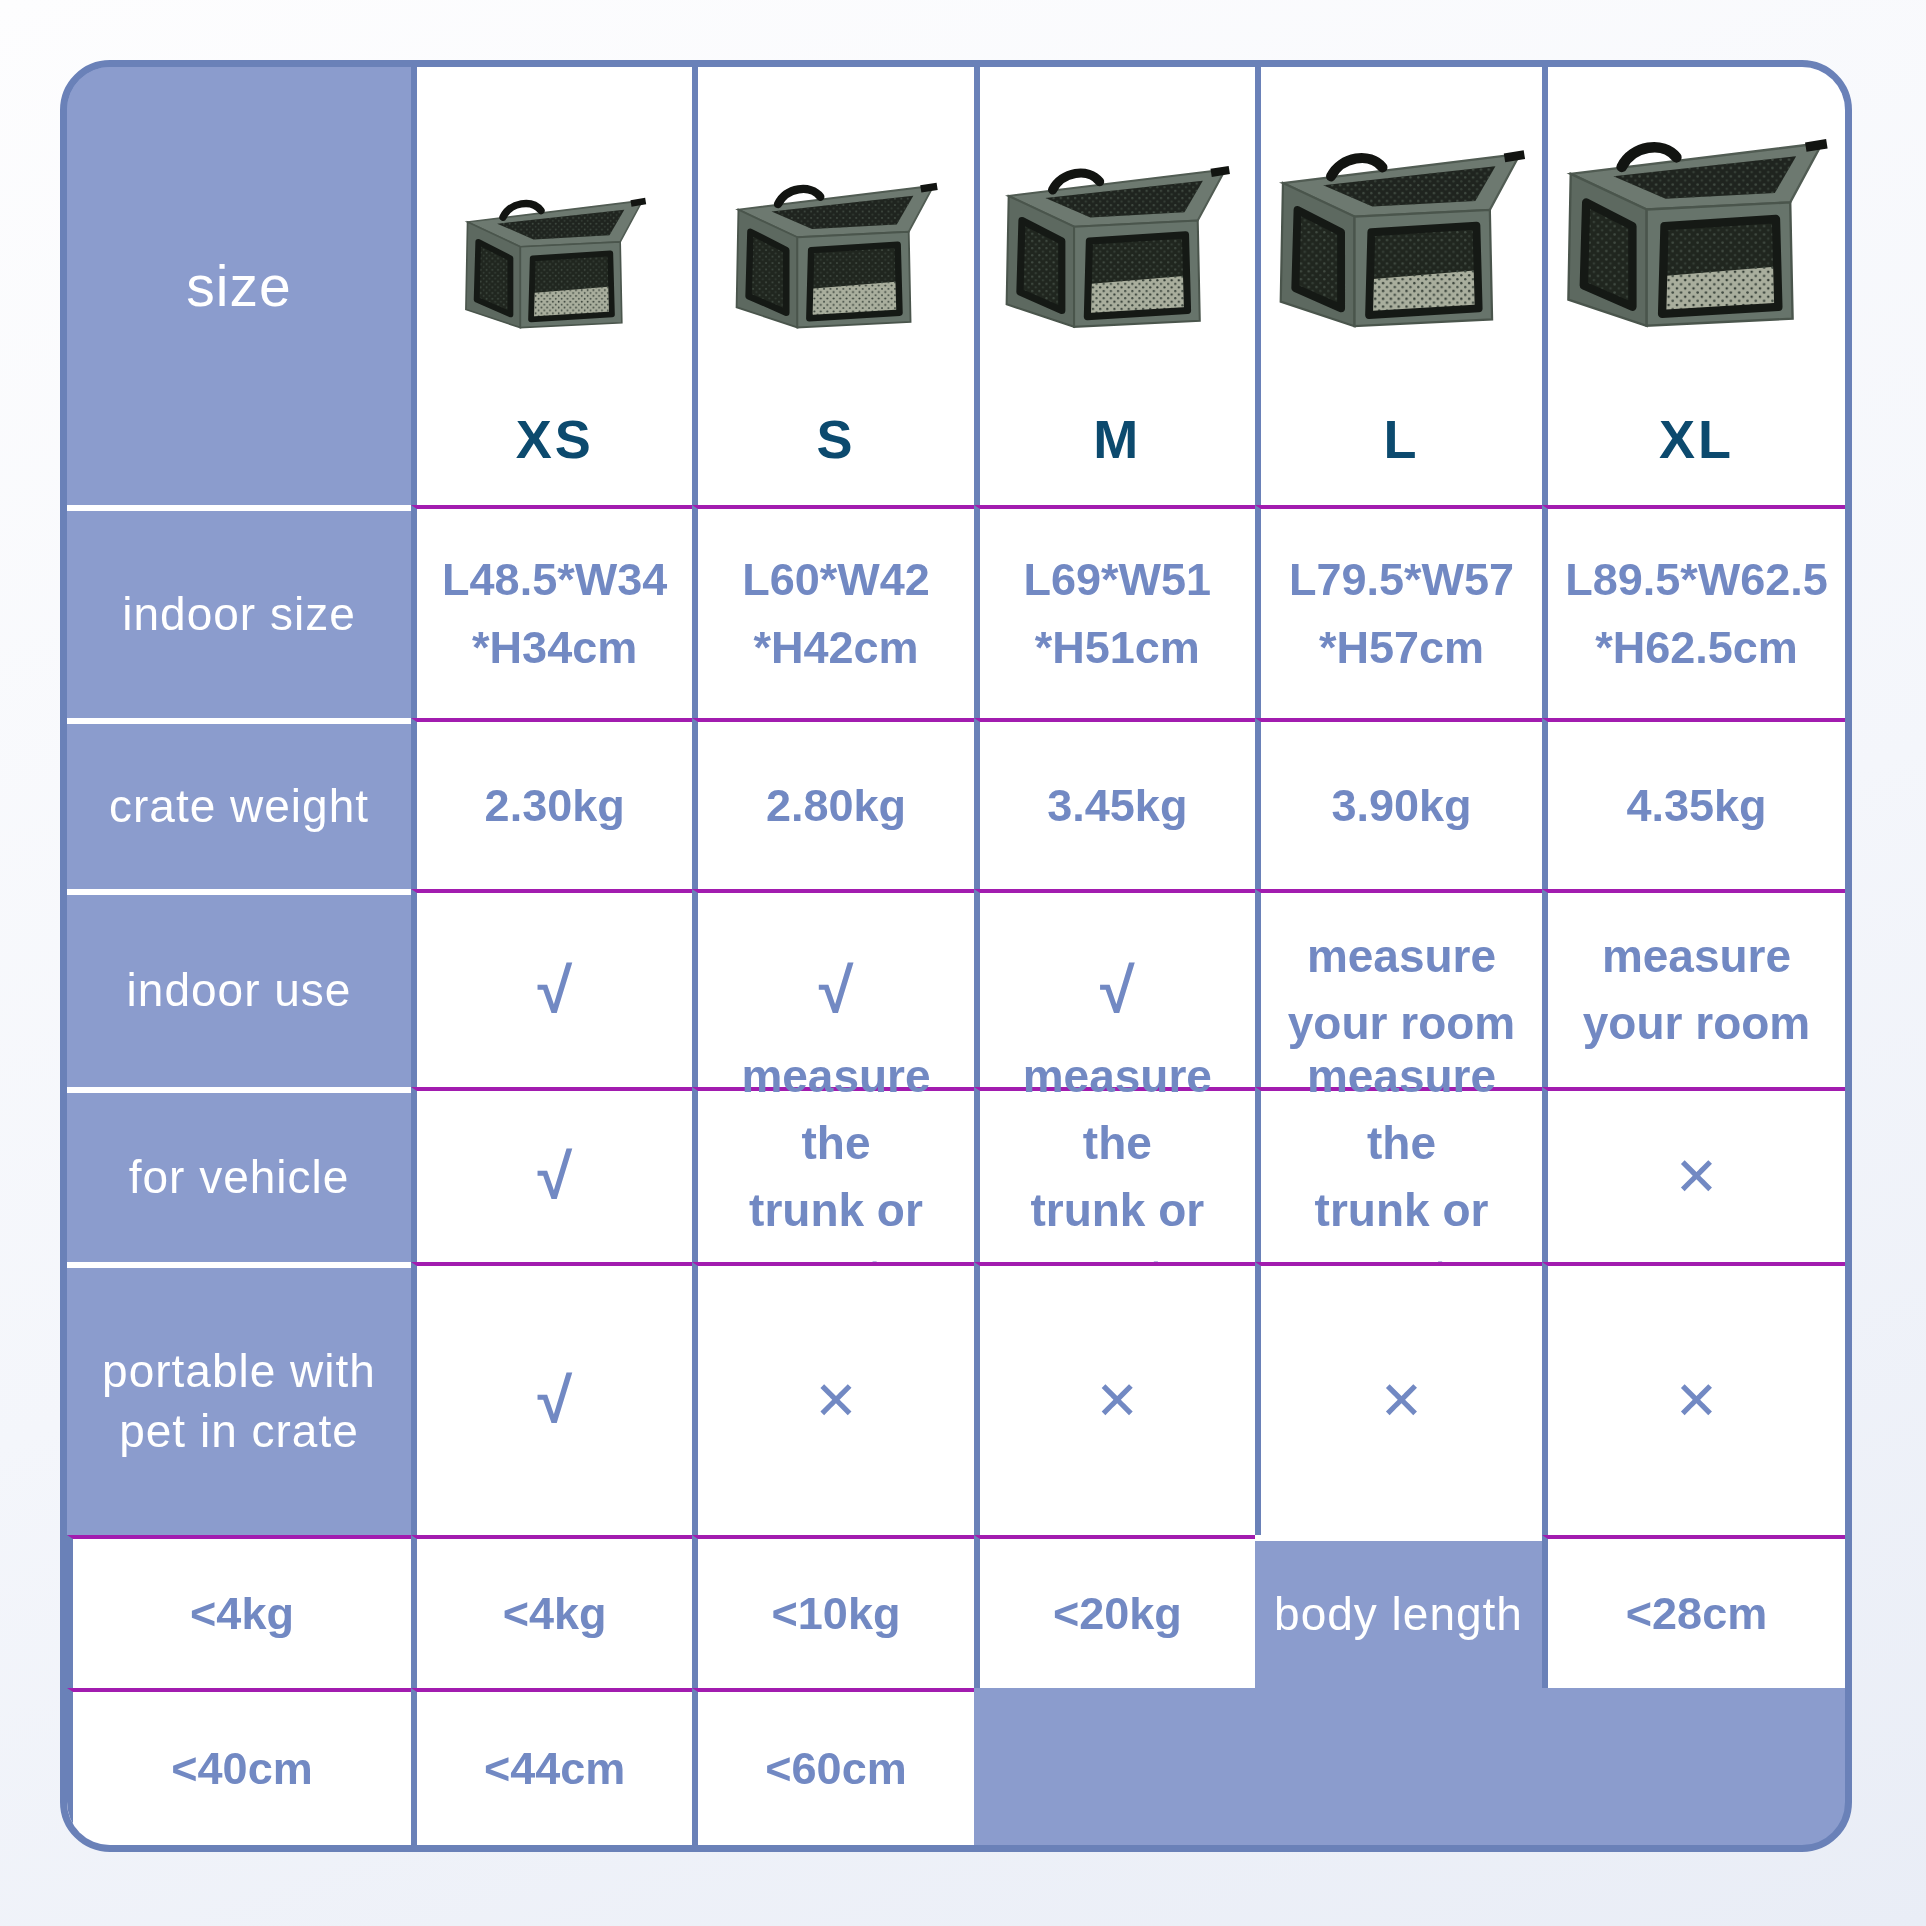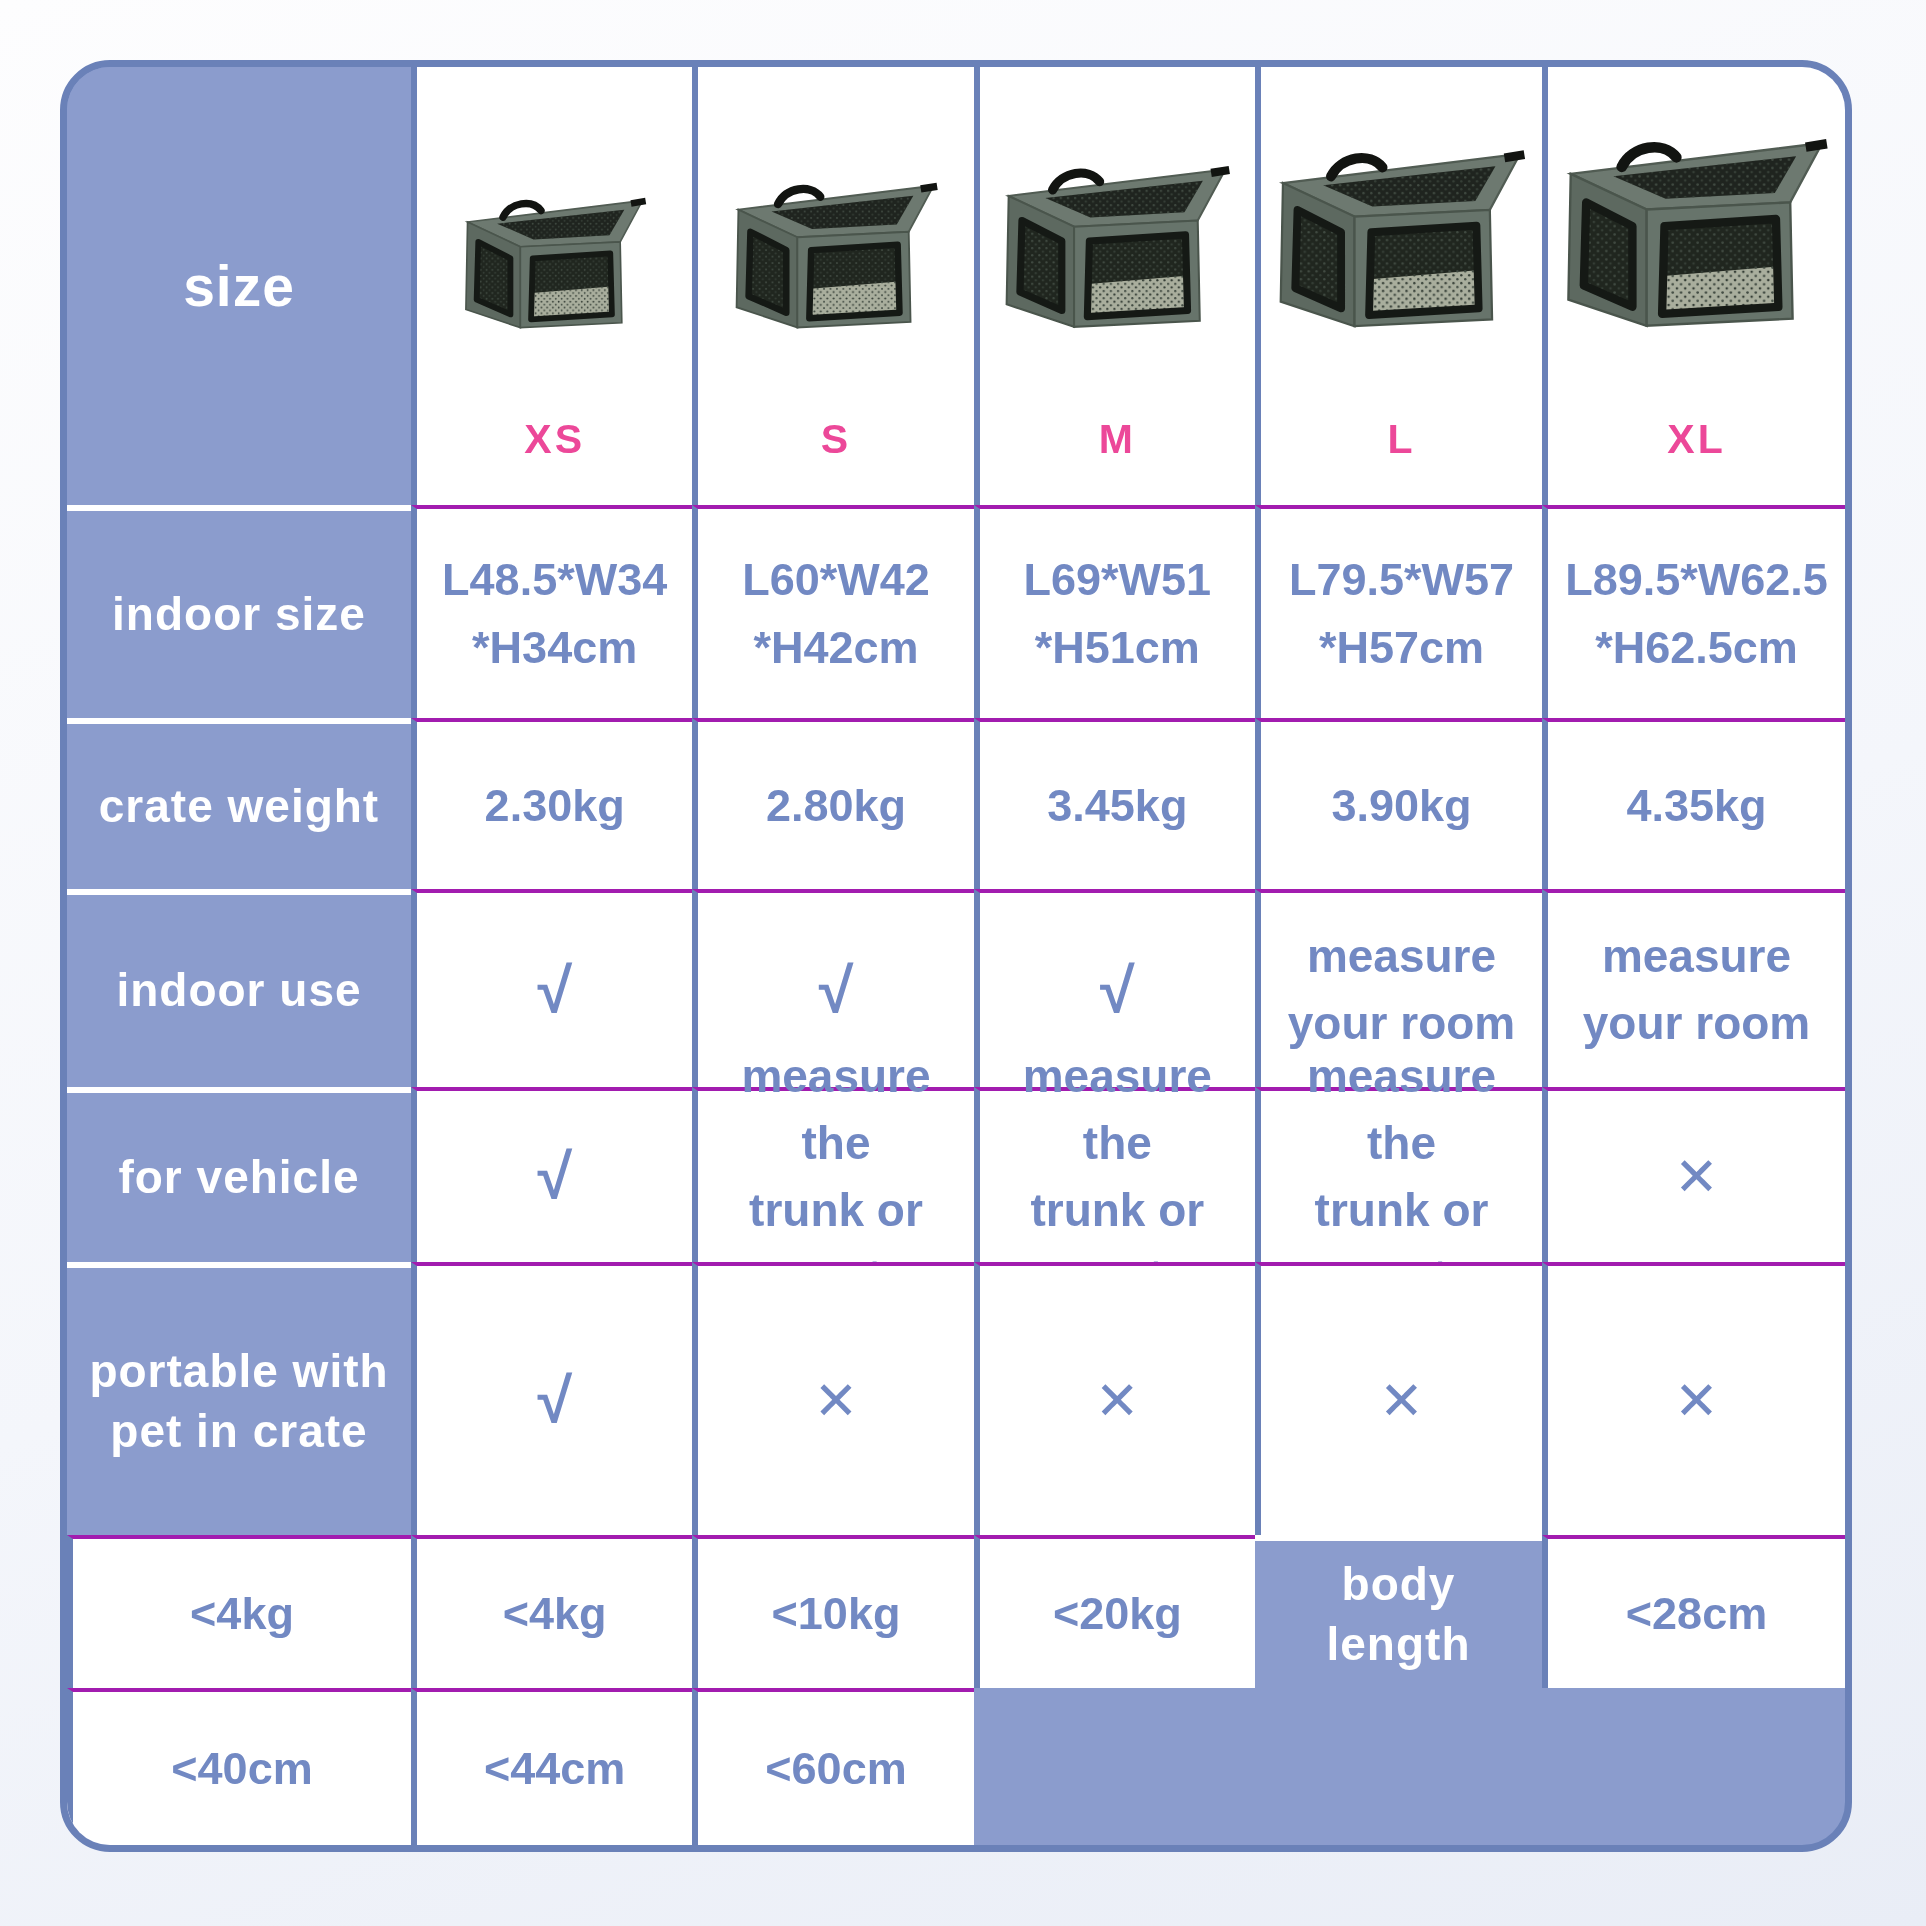--- a/index.html
+++ b/index.html
@@ -21,21 +21,21 @@
     grid-template-columns:344px repeat(5,1fr);
     grid-template-rows:438px 213px 171px 198px 175px 273px 153px auto;
   }
   .lab,.cell{
     display:flex;align-items:center;justify-content:center;
     text-align:center;box-sizing:border-box;
   }
   
   .lab{
     background:#8b9ccd;
-    color:#ffffff;font-weight:700;font-size:46px;letter-spacing:1px;
+    color:#ffffff;font-weight:400;font-size:46px;letter-spacing:1px;
     border-top:6px solid #ffffff;
     white-space:pre-line;line-height:1.3;
     padding:0 8px;
   }
   .lab.first{border-top:none;font-size:57px;}
   
   .cell{
     background:#ffffff;
     color:#7289c3;font-weight:700;font-size:45px;
     border-left:6px solid #6a81b8;
@@ -47,21 +47,21 @@
   .cell.small{font-size:46px;line-height:1.45;}
   .cell.check{font-size:63px;}
   .cell.cross{font-size:53px;font-family:"DejaVu Sans",sans-serif;}
   
   .sizecell{
     flex-direction:column;justify-content:flex-end;
     padding-bottom:30px;
   }
   .crate{margin-bottom:71px;display:block;}
   .size-letter{
-    color:#ec4899;font-weight:700;font-size:41px;letter-spacing:3px;
+    color:#0c4a6e;font-weight:700;font-size:54px;letter-spacing:3px;
     line-height:71px;
   }
   .defs{position:absolute;width:0;height:0;overflow:hidden;}
 </style>
 </head>
 <body>
 
 <svg class="defs" aria-hidden="true">
   <defs>
     <pattern id="meshdots" width="7" height="7" patternUnits="userSpaceOnUse">

